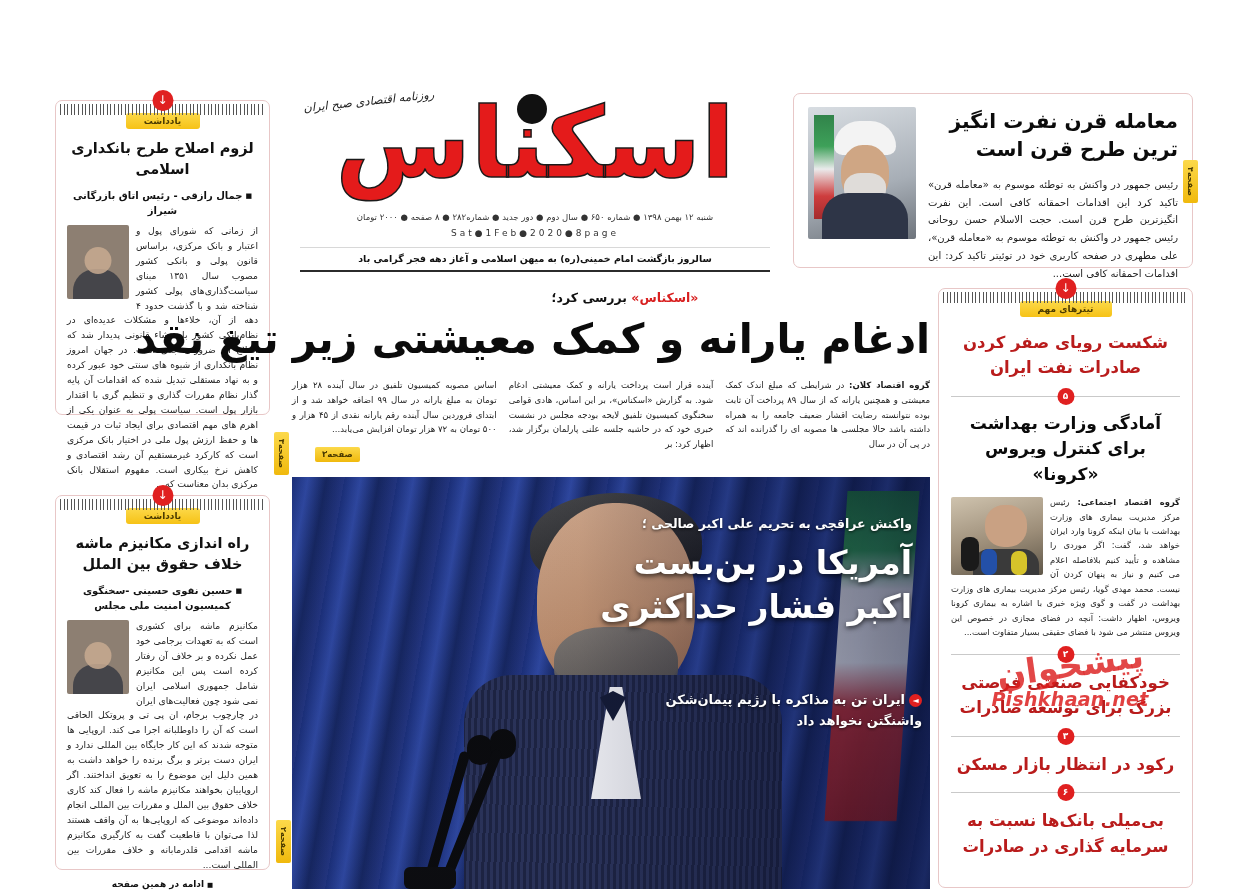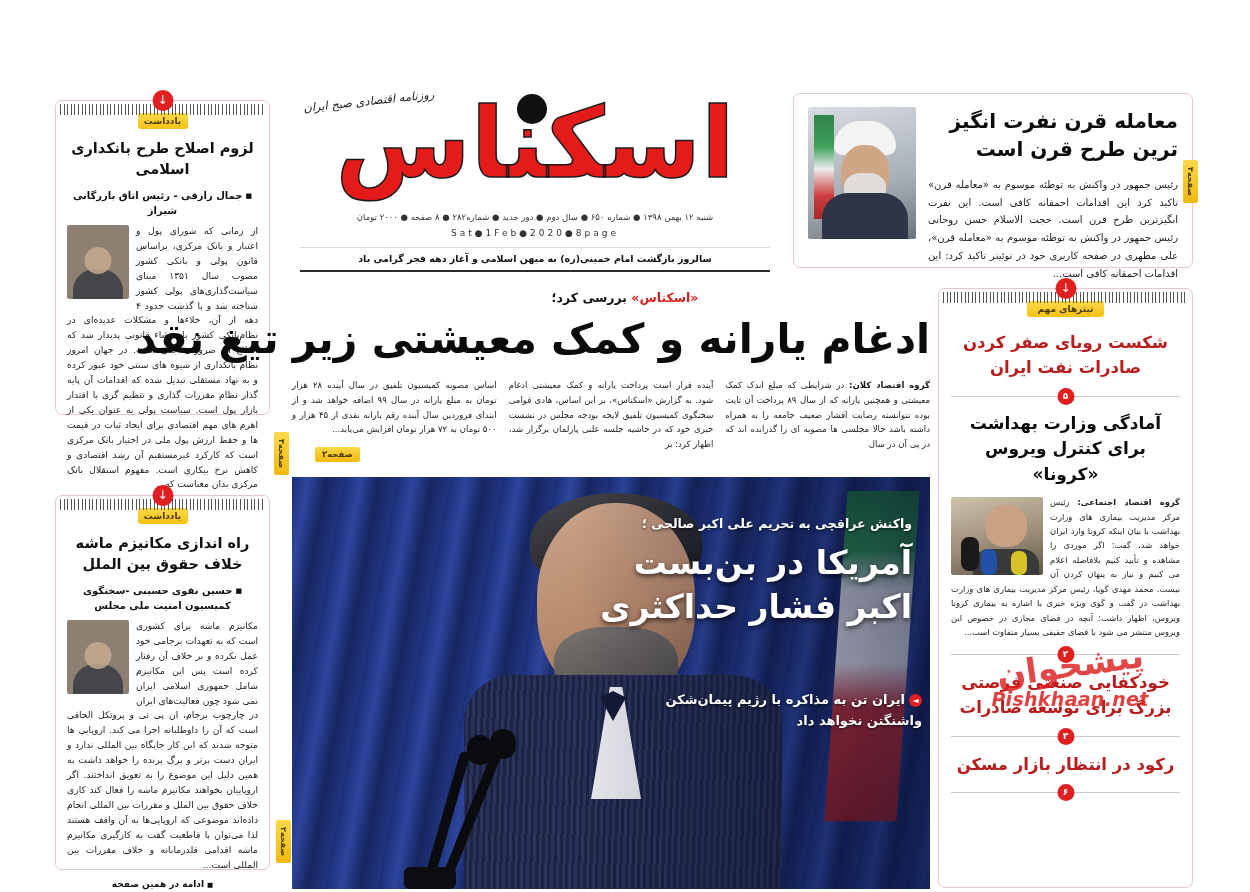--- a/index.html
+++ b/index.html
@@ -112,21 +112,21 @@
     background: #e02020;
     color: #fff;
     font-size: 12px;
     line-height: 21px;
     text-align: center;
     z-index: 4;
   }
   .yellow-tag {
     display: block;
     margin: 12px auto 0;
-    width: 50px;
+    width: 74px;
     background: linear-gradient(#fcd94a, #f6c216);
     border-radius: 3px;
     text-align: center;
     font-size: 9px;
     font-weight: bold;
     color: #4a3a00;
     padding: 2.5px 0 3px;
   }
 
   
@@ -651,21 +651,21 @@
         <div class="robe"></div>
       </div>
     </div>
   </div>
 
   <div class="vtab" style="left:1183px; top:160px;">صفحه۴</div>
 
   <div class="box hl-panel" style="left:938px; top:288px; width:255px; height:600px;">
     <div class="perf-top"></div>
     <div class="arrow-badge">↓</div>
-    <span class="yellow-tag" style="width:77px;">تیترهای مهم</span>
+    <span class="yellow-tag" style="width:92px;">تیترهای مهم</span>
 
     <div class="hl-item">شکست رویای صفر کردن صادرات نفت ایران</div>
 
     <div class="hl-divider">
       <span class="num-badge">۵</span>
     </div>
 
     <div class="hl-story-title">آمادگی وزارت بهداشت برای کنترل ویروس «کرونا»</div>
     <div class="hl-story-body">
       <span class="thumb2">
@@ -687,20 +687,21 @@
     <div class="hl-divider">
       <span class="num-badge">۳</span>
     </div>
 
     <div class="hl-item">رکود در انتظار بازار مسکن</div>
 
     <div class="hl-divider">
       <span class="num-badge">۶</span>
     </div>
 
+    <div class="hl-item">بی‌میلی بانک‌ها نسبت به سرمایه گذاری در صادرات</div>
   </div>
 
   <div class="watermark">
     <div class="wm-fa">پیشخوان</div>
     <div class="wm-en">Pishkhaan.net</div>
   </div>
 
 </div>
 
 </body></html>

